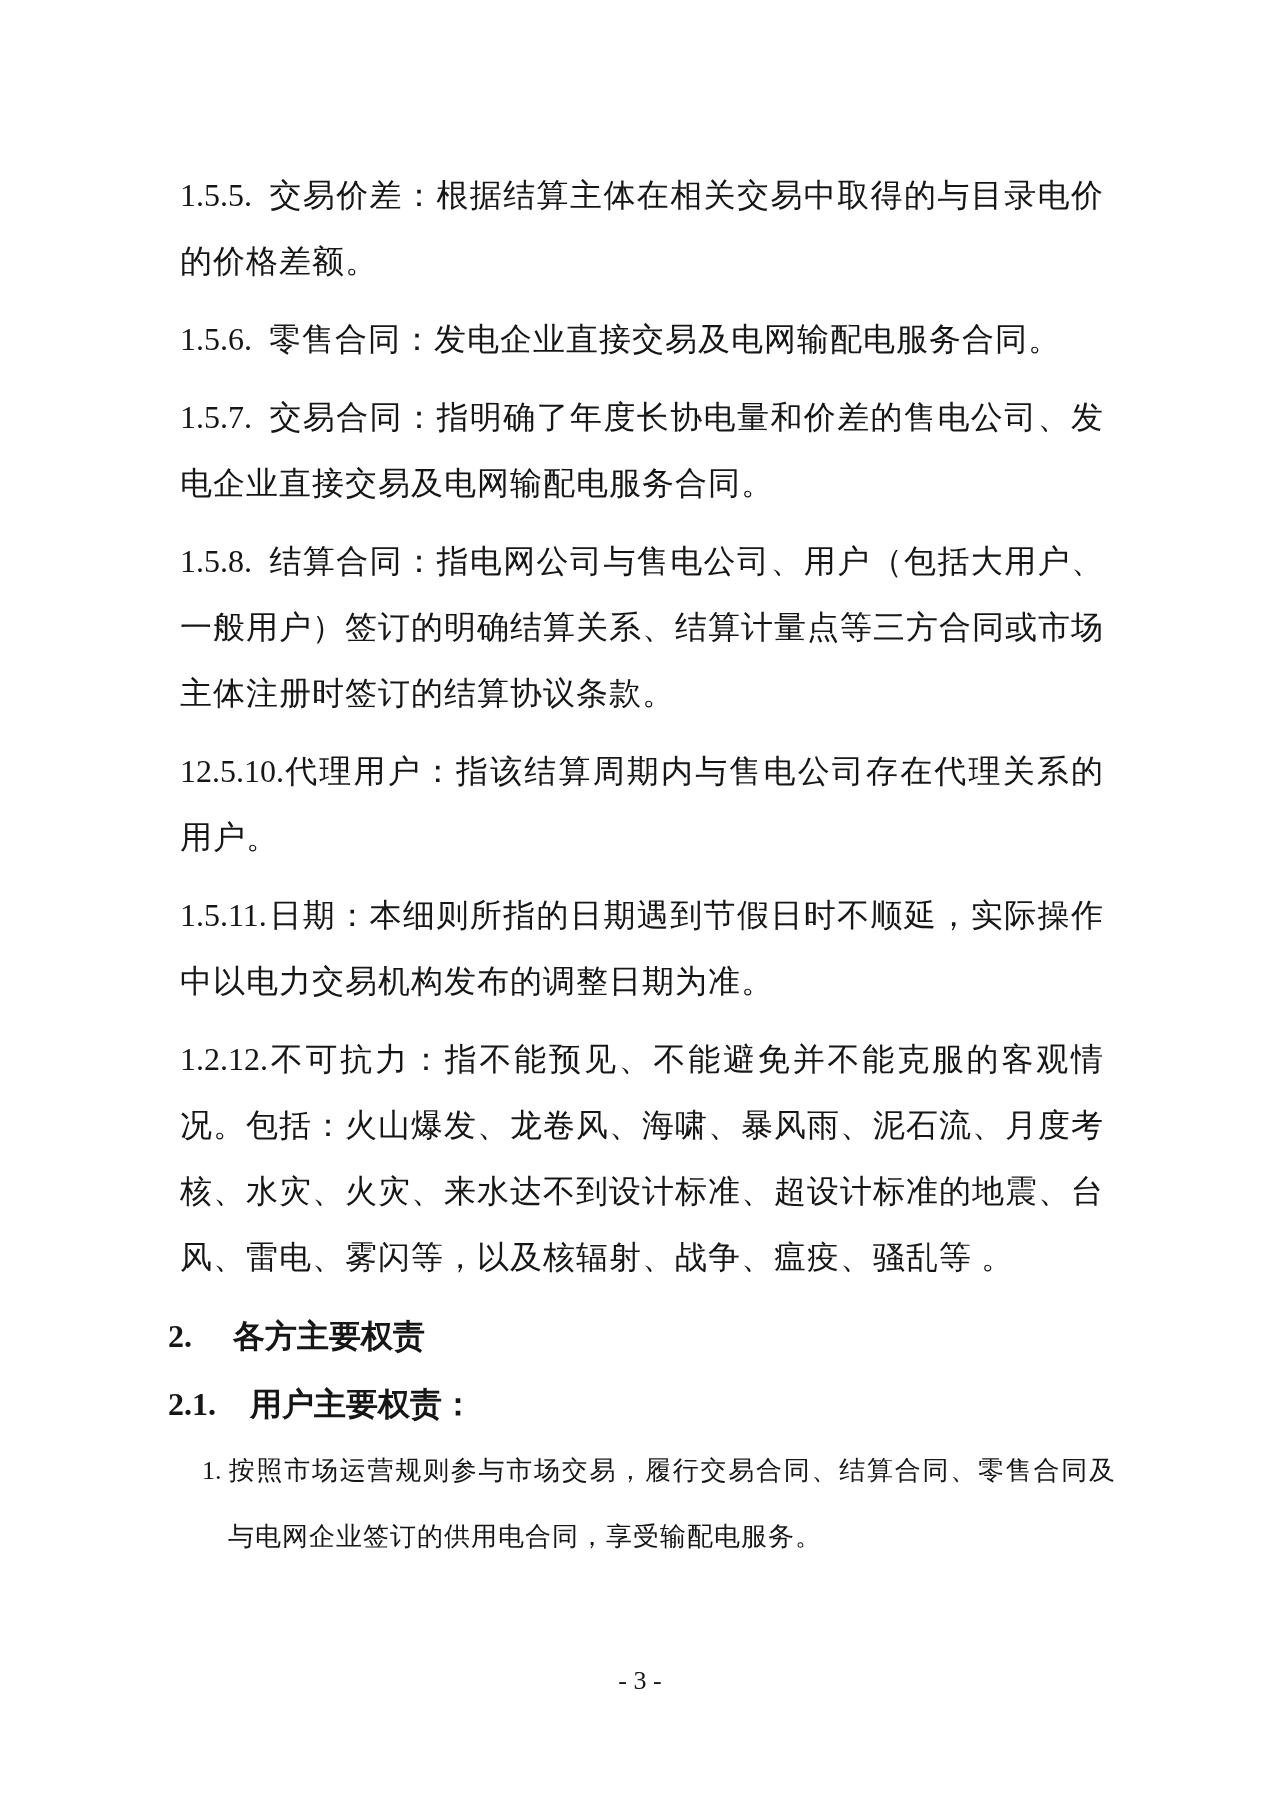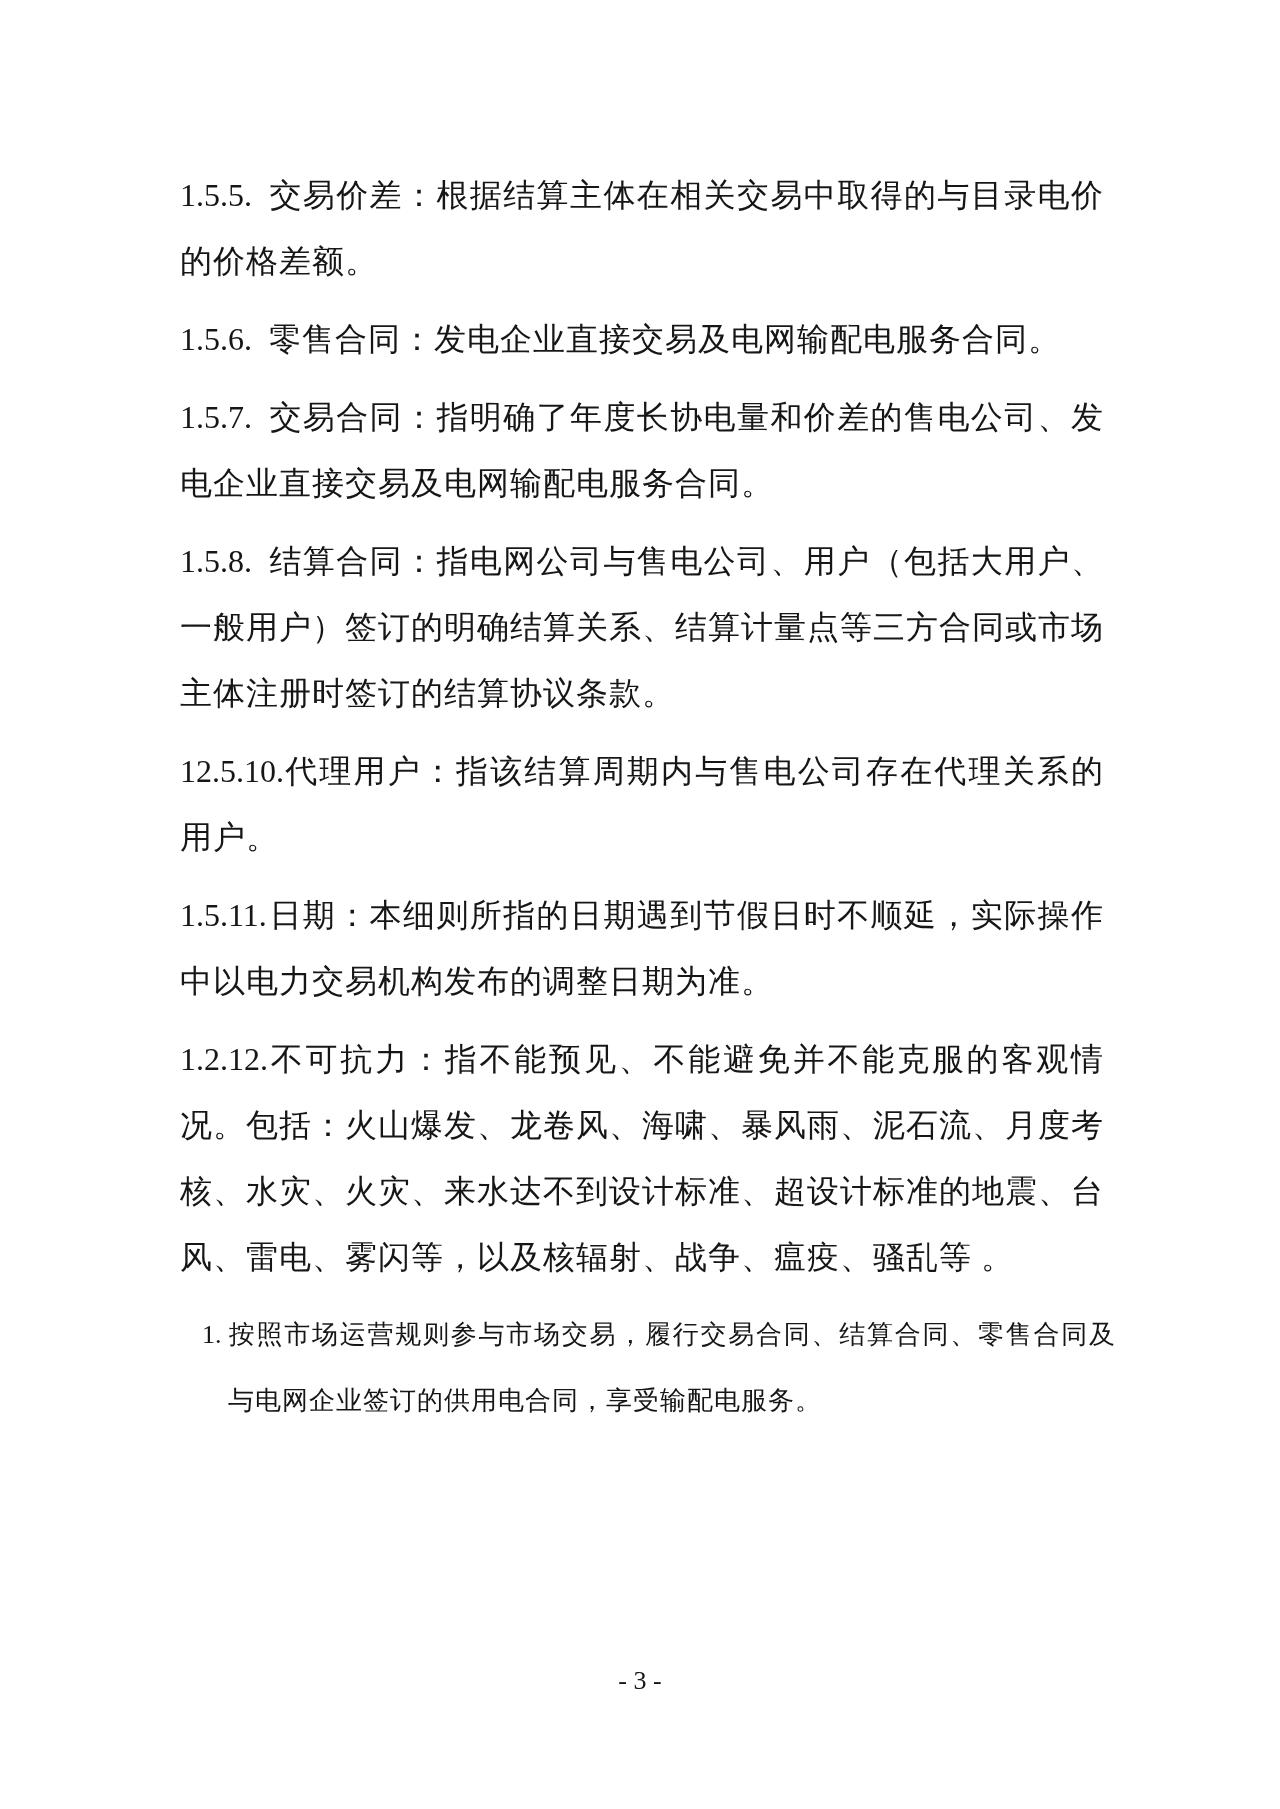--- a/index.html
+++ b/index.html
@@ -89,20 +89,22 @@
 
     <p class="clause"><span class="clause-num">1.5.8.</span><span>结算合同：指电网公司与售电公司、用户（包括大用户、一般用户）签订的明确结算关系、结算计量点等三方合同或市场主体注册时签订的结算协议条款。</span></p>
 
 
     <p class="clause"><span class="clause-num">12.5.10.</span><span>代理用户：指该结算周期内与售电公司存在代理关系的用户。</span></p>
 
     <p class="clause"><span class="clause-num">1.5.11.</span><span>日期：本细则所指的日期遇到节假日时不顺延，实际操作中以电力交易机构发布的调整日期为准。</span></p>
 
     <p class="clause"><span class="clause-num">1.2.12.</span><span>不可抗力：指不能预见、不能避免并不能克服的客观情况。包括：火山爆发、龙卷风、海啸、暴风雨、泥石流、月度考核、水灾、火灾、来水达不到设计标准、超设计标准的地震、台风、雷电、雾闪等，以及核辐射、战争、瘟疫、骚乱等 。</span></p>
 
+    <p class="sec-heading"><span class="sec-num">2.</span><span>各方主要权责</span></p>
 
+    <p class="sec-heading"><span class="subsec-num">2.1.</span><span>用户主要权责：</span></p>
 
     <p class="list-item"><span class="list-marker">1.</span><span>按照市场运营规则参与市场交易，履行交易合同、结算合同、零售合同及与电网企业签订的供用电合同，享受输配电服务。</span></p>
 
   </div>
 
   <div class="page-number">- 3 -</div>
 </div>
 
 </body></html>

